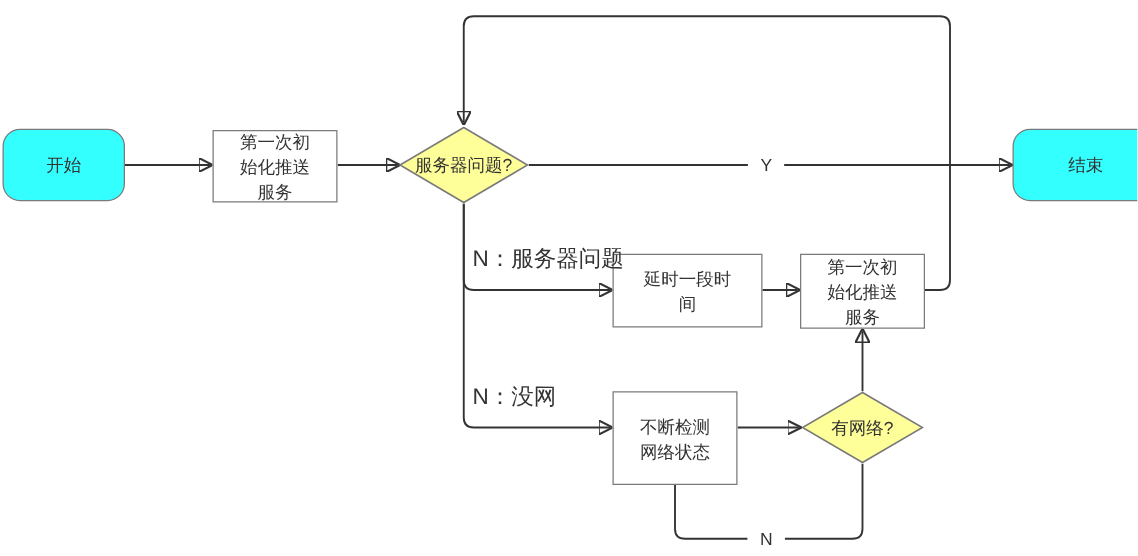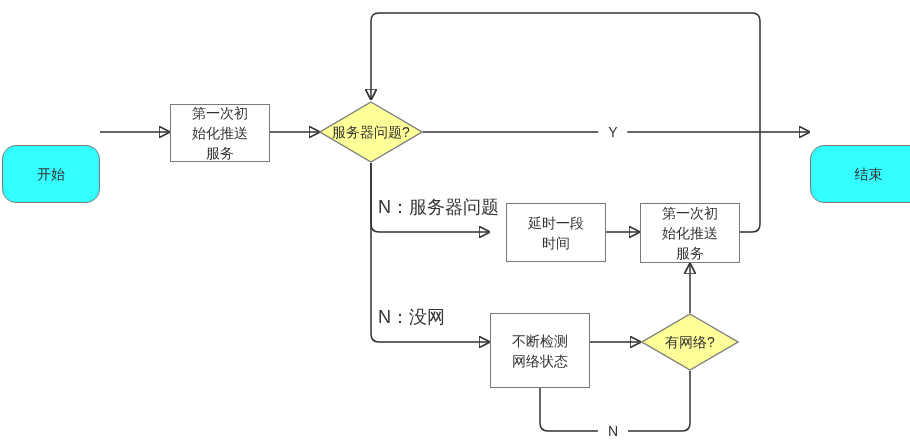--- a/index.html
+++ b/index.html
@@ -21,21 +21,20 @@
   .edges path{stroke:var(--line);stroke-width:1.5;fill:none;}
   .node{
     position:absolute;display:flex;align-items:center;justify-content:center;
     text-align:center;color:var(--text);font-size:14px;line-height:20px;
     box-sizing:border-box;
   }
   .terminal{
     background:var(--terminal-fill);
     border:1.5px solid var(--shape-border);
     border-radius:14px;
-    margin-top:42px;
   }
   .process{
     background:var(--process-fill);
     border:1.3px solid var(--shape-border);
     padding:0 18px;
   }
   .decision{background:transparent;border:none;}
   .decision svg{position:absolute;left:0;top:0;width:100%;height:100%;}
   .decision svg polygon{fill:var(--decision-fill);stroke:var(--shape-border);stroke-width:1.3;}
   .decision .lbl{position:relative;z-index:1;}
@@ -83,21 +82,21 @@
     <svg viewBox="0 0 104 62">
       <polygon points="52,1 103,31 52,61 1,31"></polygon>
     </svg>
     <span class="lbl">服务器问题?</span>
   </div>
 
   <div class="node terminal" style="left:810px;top:103px;width:117px;height:58px;">
     <span>结束</span>
   </div>
 
-  <div class="node process" style="left:506px;top:203px;width:100px;height:59px;">
+  <div class="node process" style="left:490px;top:203px;width:120px;height:59px;">
     <span>延时一段时间</span>
   </div>
 
   <div class="node process" style="left:640px;top:203px;width:100px;height:60px;">
     <span>第一次初始化推送服务</span>
   </div>
 
   <div class="node process" style="left:490px;top:313px;width:100px;height:75px;">
     <span>不断检测网络状态</span>
   </div>

